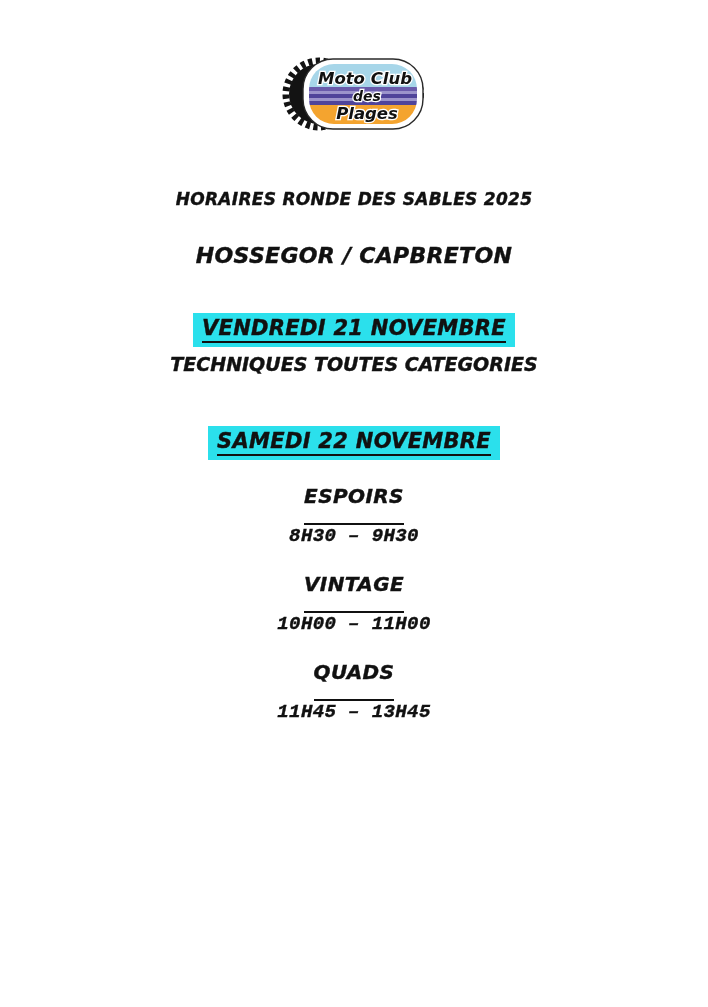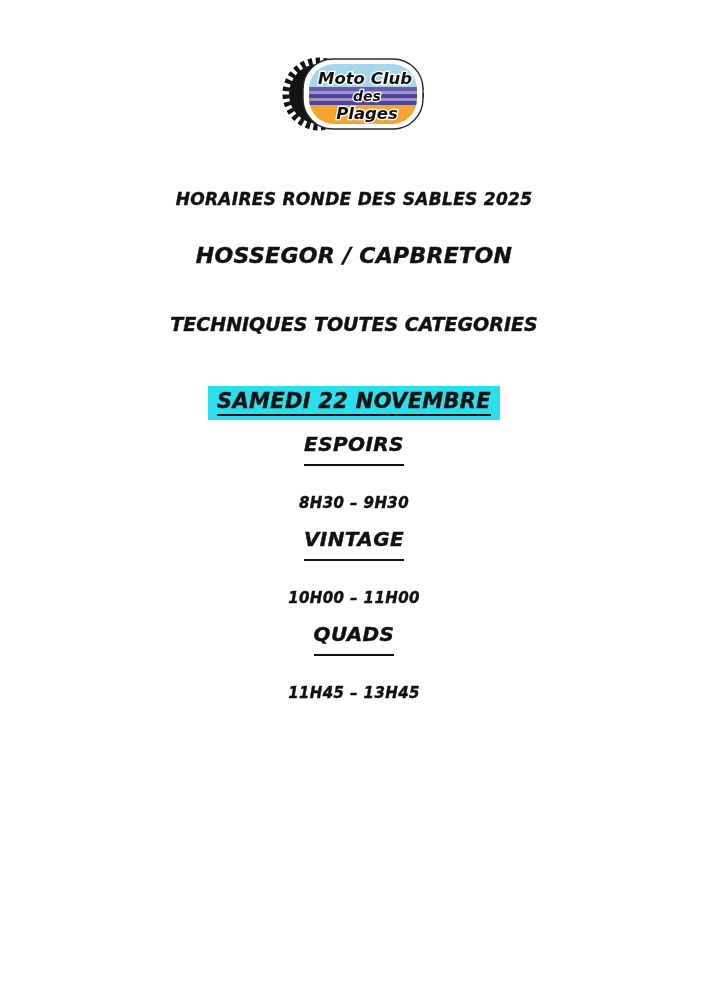--- a/index.html
+++ b/index.html
@@ -65,27 +65,29 @@
   .category {
     margin-top: 13px;
     font-size: 20px;
     line-height: 23px;
     letter-spacing: 0.4px;
     -webkit-text-stroke: 0.4px #111;
   }
   .category span {
     display: inline-block;
     border-bottom: 2.5px solid #111;
-    padding-bottom: 8px;
+    padding-bottom: 15px;
+    margin-top: 12px;
   }
   .time {
-    margin-top: 26px;
-    font-size: 15px;
+    margin-top: 0;
+    font-size: 19px;
     line-height: 23px;
     letter-spacing: 0.4px;
+    font-family: Liberation Mono, monospace;
     -webkit-text-stroke: 0.4px #111;
   }
   .logo-text {
     font-family: "DejaVu Sans", sans-serif;
     font-style: italic;
     font-weight: bold;
   }
 </style>
 </head>
 <body>
@@ -118,20 +120,23 @@
       <text class="logo-text" x="86" y="38" text-anchor="middle" font-size="16.5" fill="#111" stroke="#ffffff" stroke-width="2.6" paint-order="stroke">Moto Club</text>
       <text class="logo-text" x="88" y="55" text-anchor="middle" font-size="14" fill="#111" stroke="#ffffff" stroke-width="2.4" paint-order="stroke">des</text>
       <text class="logo-text" x="88" y="73" text-anchor="middle" font-size="16.5" fill="#111" stroke="#ffffff" stroke-width="2.6" paint-order="stroke">Plages</text>
     </svg>
   </div>
 
   <div class="title">HORAIRES RONDE DES SABLES 2025</div>
   <div class="subtitle">HOSSEGOR / CAPBRETON</div>
 
   <div class="section-friday">
+    <div>
+      <span class="day"><span class="day-text">VENDREDI 21 NOVEMBRE</span></span>
+    </div>
     <div class="note-line">TECHNIQUES TOUTES CATEGORIES</div>
   </div>
 
   <div class="section-saturday">
     <div>
       <span class="day"><span class="day-text">SAMEDI 22 NOVEMBRE</span></span>
     </div>
     <div class="category"><span>ESPOIRS</span></div>
     <div class="time">8H30 – 9H30</div>
     <div class="category"><span>VINTAGE</span></div>

